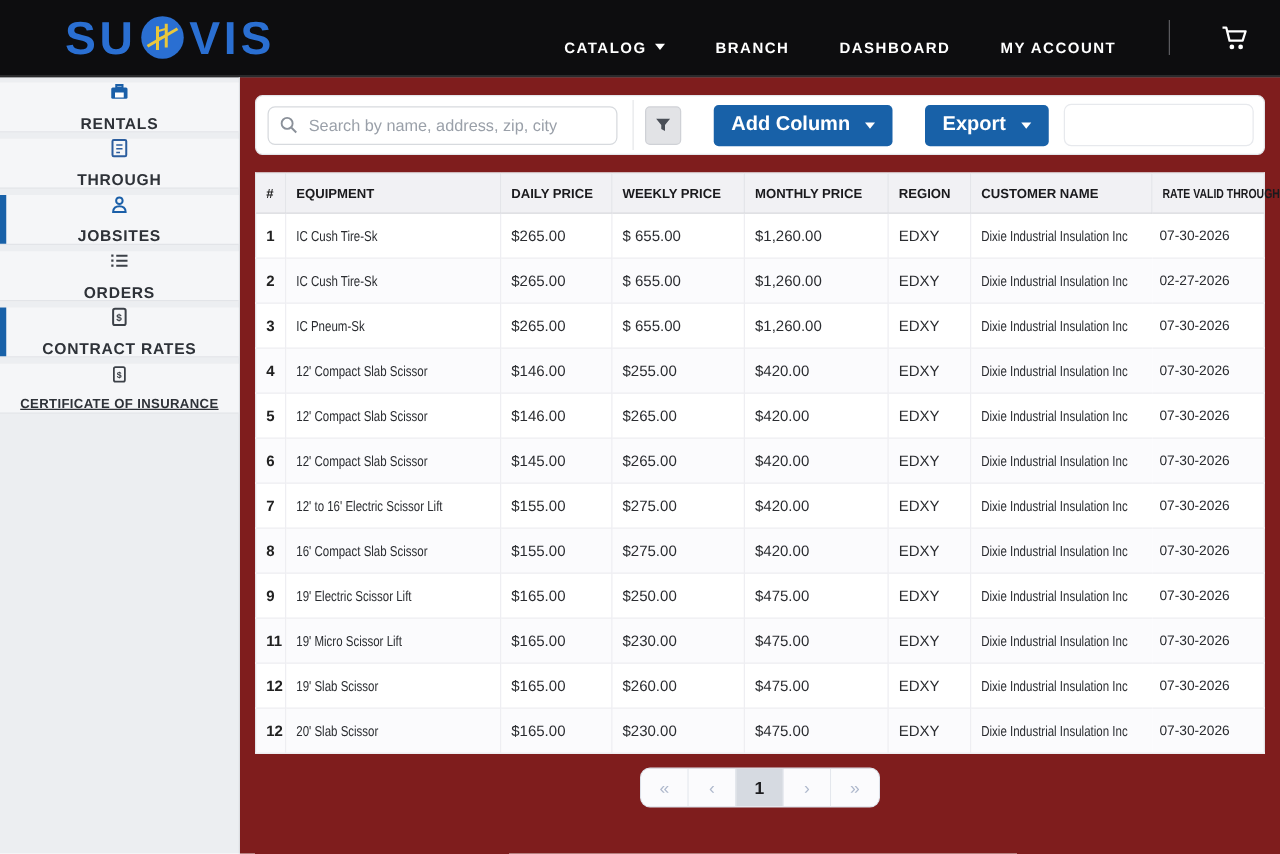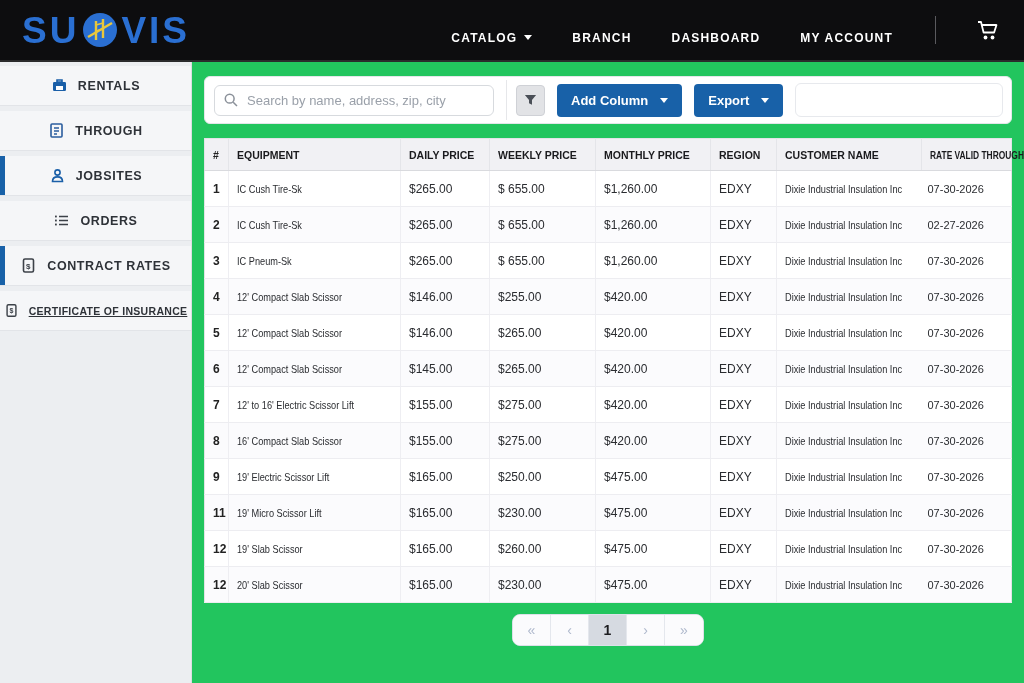--- a/index.html
+++ b/index.html
@@ -2,60 +2,60 @@
 <html><head>
 <meta charset="utf-8">
 <style>
   * { box-sizing: border-box; margin: 0; padding: 0; }
   html,body { width:1024px; height:683px; overflow:hidden; background:#fff;
     font-family:"Liberation Sans", sans-serif; }
 
   
   .navbar { height:62px; background:#0d0d0f; display:flex; align-items:center;
     justify-content:space-between; padding:0 24px 0 22px; border-bottom:2px solid #2a2a2c; }
-  .logo { display:flex; align-items:center; gap:2px; cursor:pointer; }
+  .logo { display:flex; align-items:center; gap:2px; cursor:pointer;margin-left:30px; }
   .logo-txt { font-size:37px; font-weight:bold; color:#2a6fd2; letter-spacing:3px; line-height:1; }
   .logo-circle { width:36px; height:36px; margin:0 1px; }
   .nav-links { display:flex; align-items:center; gap:40px; }
   .nav-item { color:#fff; font-size:12px; font-weight:bold; letter-spacing:1.2px;
     cursor:pointer; display:flex; align-items:center; gap:7px;margin-top:15px; }
   .caret-down { width:0; height:0; border-left:4px solid transparent; border-right:4px solid transparent;
     border-top:5px solid #fff; display:inline-block; }
   .nav-divider { width:1px; height:28px; background:#5a5a5e; margin-left:2px; }
   .cart-btn { cursor:pointer; display:flex; align-items:center; }
 
   
   .app { display:flex; height:621px; }
 
   
   .sidebar { width:193px; background:#eceef1; border-right:1px solid #dcdee2; padding-top:4px; }
   .side-item { height:40px; margin-bottom:5px; background:#f5f6f8; border-bottom:1px solid #e2e4e8;
     display:flex; align-items:center; justify-content:center; gap:10px; position:relative;
-    font-size:12.5px; font-weight:bold; color:#2e3238; letter-spacing:.6px; cursor:pointer; }
+    font-size:12.5px; font-weight:bold; color:#2e3238; letter-spacing:.6px; cursor:pointer;flex-direction:column; }
   .side-item.active::before { content:""; position:absolute; left:0; top:0; bottom:0; width:5px; background:#1861a8; }
   .side-item.small { font-size:10.5px; letter-spacing:.3px;text-decoration:underline; }
   .side-item svg { flex:0 0 auto; }
 
   
-  .main { flex:1; background:#22c55e; padding:14px 12px 10px 12px; }
+  .main { flex:1; background:#7f1d1d; padding:14px 12px 10px 12px; }
 
   .toolbar-card { height:48px; background:#fff; border:1px solid #e4e6ea; border-radius:6px;
     display:flex; align-items:center; padding:0 8px 0 9px; }
   .search-wrap { position:relative; width:280px; }
   .search-input { width:280px; height:31px; border:1px solid #d7dade; border-radius:6px;
     padding:0 10px 0 32px; font-size:13px; color:#333; background:#fff;
     font-family:"Liberation Sans", sans-serif; }
   .search-input::placeholder { color:#9aa0a9; }
   .search-icon { position:absolute; left:9px; top:7px; }
   .tb-sep { width:1px; height:40px; background:#e6e7ea; margin:0 9px 0 12px; }
   .filter-btn { width:29px; height:31px; background:#e2e3e6; border:1px solid #cfd1d6;
     border-radius:4px; display:flex; align-items:center; justify-content:center; cursor:pointer; }
   .btn-blue { background:#1861a8; color:#fff; border:none; border-radius:4px; height:33px;
-    padding:0 14px; font-size:13px; font-weight:bold; display:flex; align-items:center; gap:12px;
-    cursor:pointer; margin-left:12px; font-family:"Liberation Sans", sans-serif; }
+    padding:0 14px; font-size:16px; font-weight:bold; display:flex; align-items:center; gap:12px;
+    cursor:pointer; margin-left:26px; font-family:"Liberation Sans", sans-serif; }
   .btn-blue .caret-down { border-top-color:#fff; }
   .toolbar-empty { flex:1; height:34px; margin-left:12px; border:1px solid #e7e9ed;
     border-radius:6px; background:#fff; }
 
   
   table { width:807px; border-collapse:collapse; table-layout:fixed; margin-top:14px;
     border:1px solid #e2e3e7; background:#fff; }
   thead th { background:#f1f1f4; height:32px; font-size:10.5px; font-weight:bold; color:#1a1a1d;
     text-align:left; padding:0 8px; border-bottom:1px solid #d9dade; border-right:1px solid #e4e5e9;
     white-space:nowrap; }

